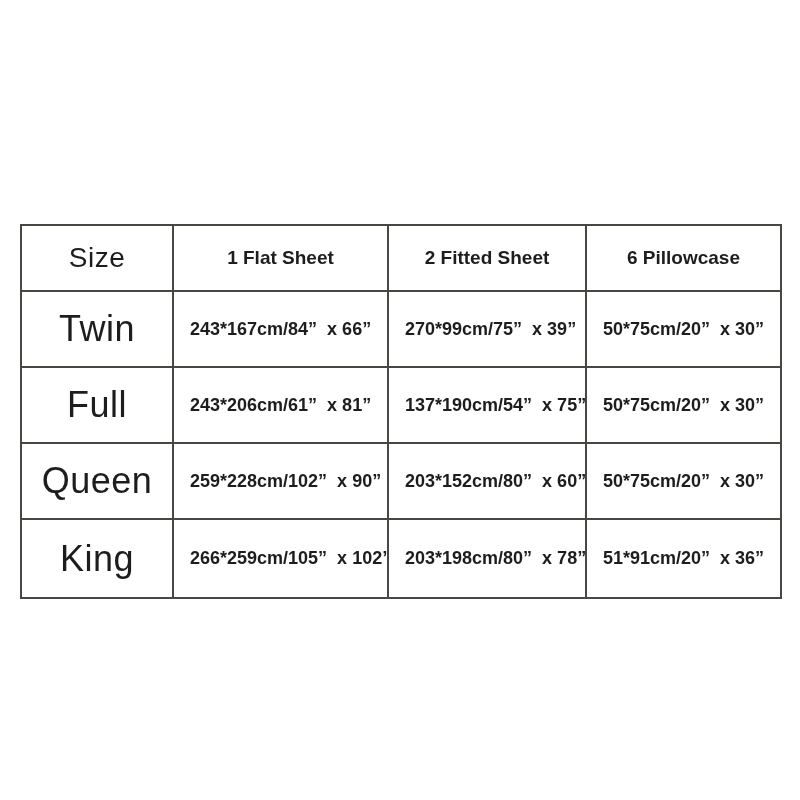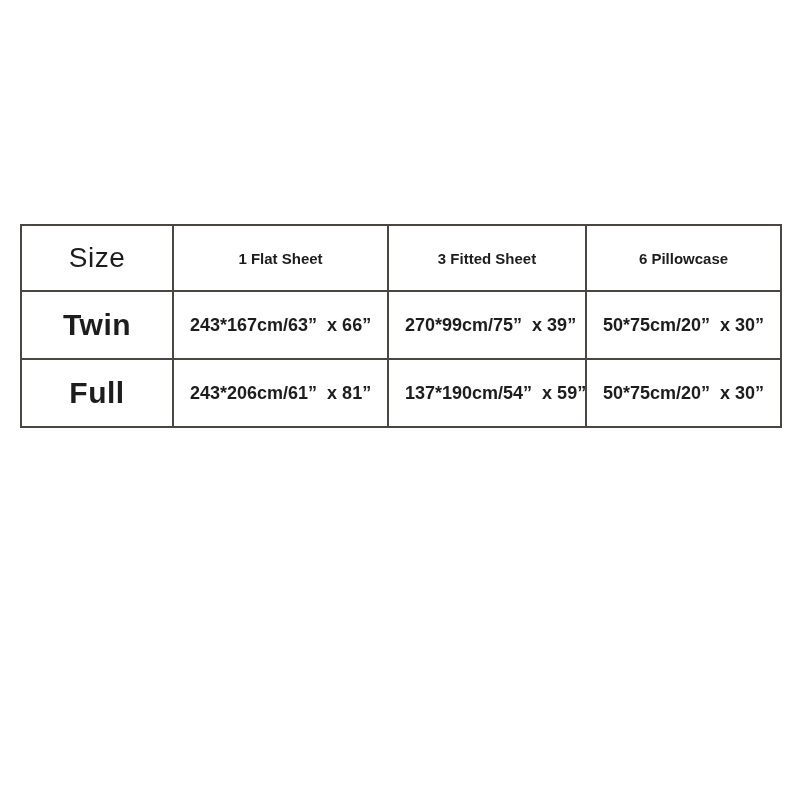--- a/index.html
+++ b/index.html
@@ -44,26 +44,26 @@
   tbody tr:nth-child(2) { height: 65px; margin-top: 12px; }
   tbody tr:nth-child(3) { height: 71px; }
   tbody tr:nth-child(4) { height: 79px; }
 
   th.size-head {
     font-size: 28px;
     font-weight: 400;
     letter-spacing: 0.5px;
   }
   th.col-head {
-    font-size: 15px;
+    font-size: 19px;
     font-weight: 700;
   }
   td.size-cell {
-    font-size: 30px;
-    font-weight: 700;
+    font-size: 36px;
+    font-weight: 400;
     letter-spacing: 0.5px;
     border-radius: 13px;
   }
   td.value-cell {
     font-size: 18px;
     font-weight: 700;
   }
 </style>
 </head>
 <body>
@@ -73,32 +73,44 @@
     <colgroup>
       <col class="c0">
         <col class="c1">
         <col class="c2">
         <col class="c3">
     </colgroup>
     <thead>
       <tr>
         <th class="size-head">Size</th>
         <th class="col-head">1 Flat Sheet</th>
-        <th class="col-head">3 Fitted Sheet</th>
+        <th class="col-head">2 Fitted Sheet</th>
         <th class="col-head">6 Pillowcase</th>
       </tr>
     </thead>
     <tbody>
       <tr>
         <td class="size-cell">Twin</td>
-        <td class="value-cell">243*167cm/63”  x 66”</td>
+        <td class="value-cell">243*167cm/84”  x 66”</td>
         <td class="value-cell">270*99cm/75”  x 39”</td>
         <td class="value-cell">50*75cm/20”  x 30”</td>
       </tr>
       <tr>
         <td class="size-cell">Full</td>
         <td class="value-cell">243*206cm/61”  x 81”</td>
-        <td class="value-cell">137*190cm/54”  x 59”</td>
+        <td class="value-cell">137*190cm/54”  x 75”</td>
         <td class="value-cell">50*75cm/20”  x 30”</td>
+      </tr>
+      <tr>
+        <td class="size-cell">Queen</td>
+        <td class="value-cell">259*228cm/102”  x 90”</td>
+        <td class="value-cell">203*152cm/80”  x 60”</td>
+        <td class="value-cell">50*75cm/20”  x 30”</td>
+      </tr>
+      <tr>
+        <td class="size-cell">King</td>
+        <td class="value-cell">266*259cm/105”  x 102”</td>
+        <td class="value-cell">203*198cm/80”  x 78”</td>
+        <td class="value-cell">51*91cm/20”  x 36”</td>
       </tr>
     </tbody>
   </table>
 </div>
 
 </body></html>

